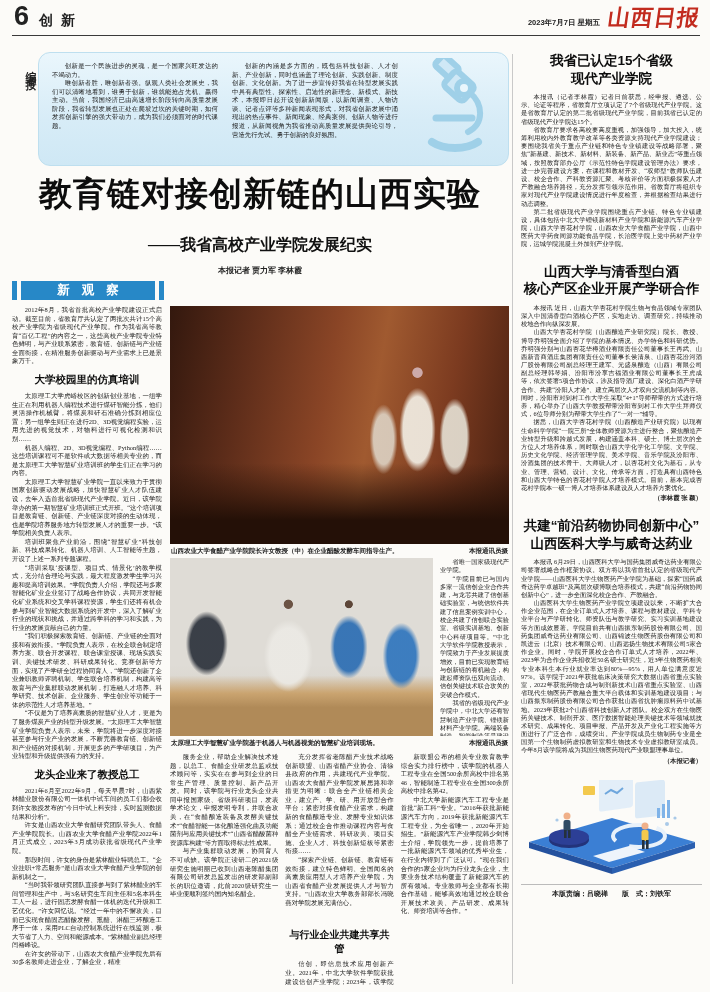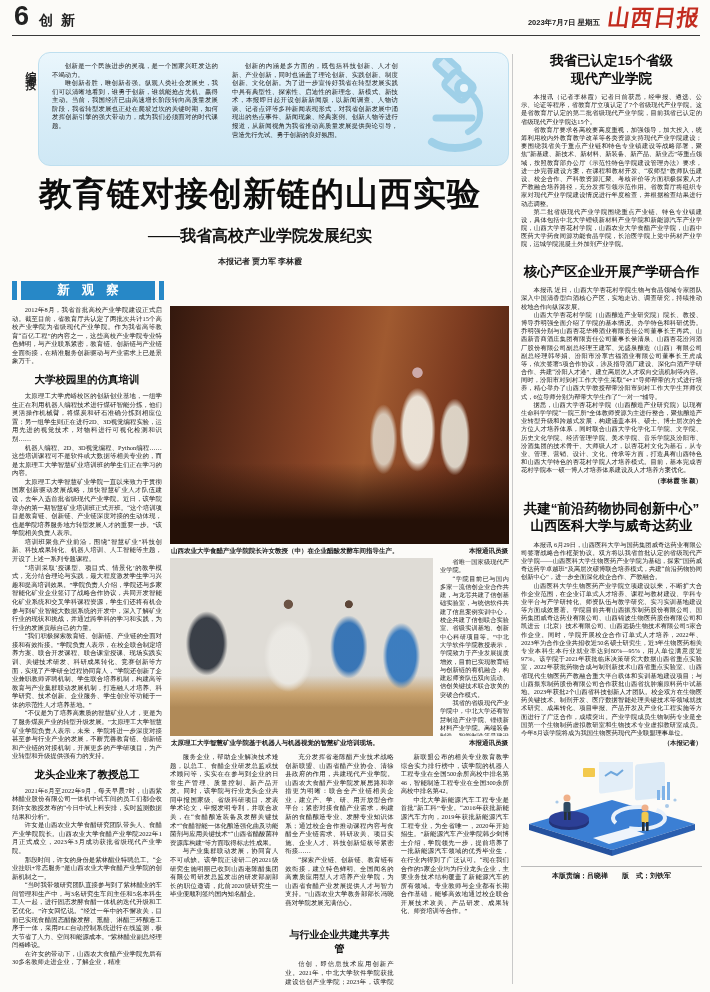--- a/index.html
+++ b/index.html
@@ -21,21 +21,21 @@
   
   .ed-row { position:absolute; left:12px; top:52px; width:497px; height:114px; display:flex; }
   .ed-label { width:26px; padding-top:10px; writing-mode:vertical-rl; text-orientation:upright; font-size:11px; font-weight:700; letter-spacing:4px; color:#222; font-family:"Liberation Sans","DejaVu Sans",sans-serif; }
   .ed-box { position:relative; flex:1; border-radius:12px; background:linear-gradient(180deg,#eaf6fc 0%,#d7ecf7 60%,#cfe8f5 100%); border:1px solid #bedfef; padding:9px 110px 8px 13px; }
   .ed-text { column-count:2; column-gap:14px; font-size:6.9px; line-height:1.48; color:#44525e; text-align:justify; }
   .ed-text p { text-indent:2em; }
   .mic { position:absolute; right:10px; top:5px; }
   
   .headline-wrap { position:absolute; left:10px; top:172px; width:500px; text-align:center; }
   .headline { font-size:33px; font-weight:900; letter-spacing:1px; color:#0d0d0d; font-family:"Liberation Sans","DejaVu Sans",sans-serif; }
-  .subtitle { margin-top:9px; font-size:16px; font-weight:700; color:#111; }
+  .subtitle { margin-top:18px; font-size:16px; font-weight:700; color:#111; }
   .byline { margin-top:9px; font-size:8px; color:#222; font-weight:700;text-align:center; }
   
   .badge-row { position:absolute; left:12px; top:281px; width:152px; height:19px; display:flex; align-items:stretch; gap:4px; }
   .badge-bar { width:5px; background:#2788c7; }
   .badge-box { flex:1; background:#2788c7; color:#fff; font-size:12.5px; font-weight:700; letter-spacing:12px; text-align:center; line-height:19px; text-indent:12px; font-family:"Liberation Sans","DejaVu Sans",sans-serif; }
   
   .columns { position:absolute; left:12px; top:306px; width:497px; height:680px; display:flex; gap:8px; overflow:hidden; }
   .col1 { width:150px; overflow:hidden; }
   .para { font-size:6.4px; line-height:1.34; text-align:justify; text-indent:2em; color:#1a1a1a; }
   .subhead { font-size:10.5px; font-weight:700; text-align:center; margin:7px 0 5px; color:#0d0d0d; font-family:"Liberation Sans","DejaVu Sans",sans-serif; }
@@ -209,20 +209,21 @@
         </div>
       <div class="sb-body">
           <p class="para">本报讯（记者李林霞）记者日前获悉，经申报、遴选、公示、论证等程序，省教育厅立项认定了7个省级现代产业学院。这是省教育厅认定的第二批省级现代产业学院，目前我省已认定的省级现代产业学院达15个。</p>
           <p class="para">省教育厅要求各高校要高度重视，加强领导，加大投入，统筹利用校内外教育教学改革等各类资源支持现代产业学院建设；要围绕我省关于重点产业链和特色专业镇建设等战略部署，聚焦“新基建、新技术、新材料、新装备、新产品、新业态”等重点领域，按照教育部办公厅《示范性特色学院建设管理办法》要求，进一步完善建设方案，在课程和教材开发、“双师型”教师队伍建设、校企合作、产科教资源汇聚、考核评价等方面积极探索人才产教融合培养路径，充分发挥引领示范作用。省教育厅将组织专家对现代产业学院建设情况进行年度检查，并根据检查结果进行动态调整。</p>
           <p class="para">第二批省级现代产业学院围绕重点产业链、特色专业镇建设，具体包括中北大学锂镁新材料产业学院和新能源汽车产业学院，山西大学杏花村学院，山西农业大学食醋产业学院，山西中医药大学药食同源功能食品学院，长治医学院上党中药材产业学院，运城学院混凝土外加剂产业学院。</p>
         </div>
     </div>
 
     <div class="sb-art">
       <div class="sb-title">
+          <div>山西大学与清香型白酒</div>
           <div>核心产区企业开展产学研合作</div>
         </div>
       <div class="sb-body">
           <p class="para">本报讯 近日，山西大学杏花村学院生物与食品领域专家团队深入中国清香型白酒核心产区，实地走访、调查研究，持续推动校地合作向纵深发展。</p>
           <p class="para">山西大学杏花村学院（山西酿造产业研究院）院长、教授、博导乔明强全面介绍了学院的基本情况、办学特色和科研优势。乔明强分别与山西杏花华樽酒业有限责任公司董事长王再武、山西新晋商酒庄集团有限责任公司董事长侯清泉、山西杏花汾河酒厂股份有限公司副总经理王建军、元盛泉酿造（山西）有限公司副总经理韩琴娟、汾阳市汾享吉福酒业有限公司董事长王虎成等，依次签署5项合作协议，涉及指导酒厂建设、深化白酒产学研合作、共建“汾阳人才港”、建立高层次人才双向交流机制等内容。同时，汾阳市对到村工作大学生采取“4+1”导师帮带的方式进行培养，精心举办了山西大学教授帮带汾阳市到村工作大学生拜师仪式，6位导师分别为帮带大学生作了“一对一”辅导。</p>
           <p class="para">据悉，山西大学杏花村学院（山西酿造产业研究院）以现有生命科学学院“一院三所”全体教师资源为主进行整合，聚焦酿造产业转型升级和跨越式发展，构建涵盖本科、硕士、博士层次的全方位人才培养体系，同时联合山西大学化学化工学院、文学院、历史文化学院、经济管理学院、美术学院、音乐学院及汾阳市、汾酒集团的技术骨干、大师级人才，以杏花村文化为基石，从专业、管理、营销、设计、文化、传承等方面，打造具有山西特色和山西大学特色的杏花村学院人才培养模式。目前，基本完成杏花村学院本一硕一博人才培养体系建设及人才培养方案优化。</p>
         </div>
       <div class="sb-credit">（李林霞 张 颖）</div>
     </div>
 

